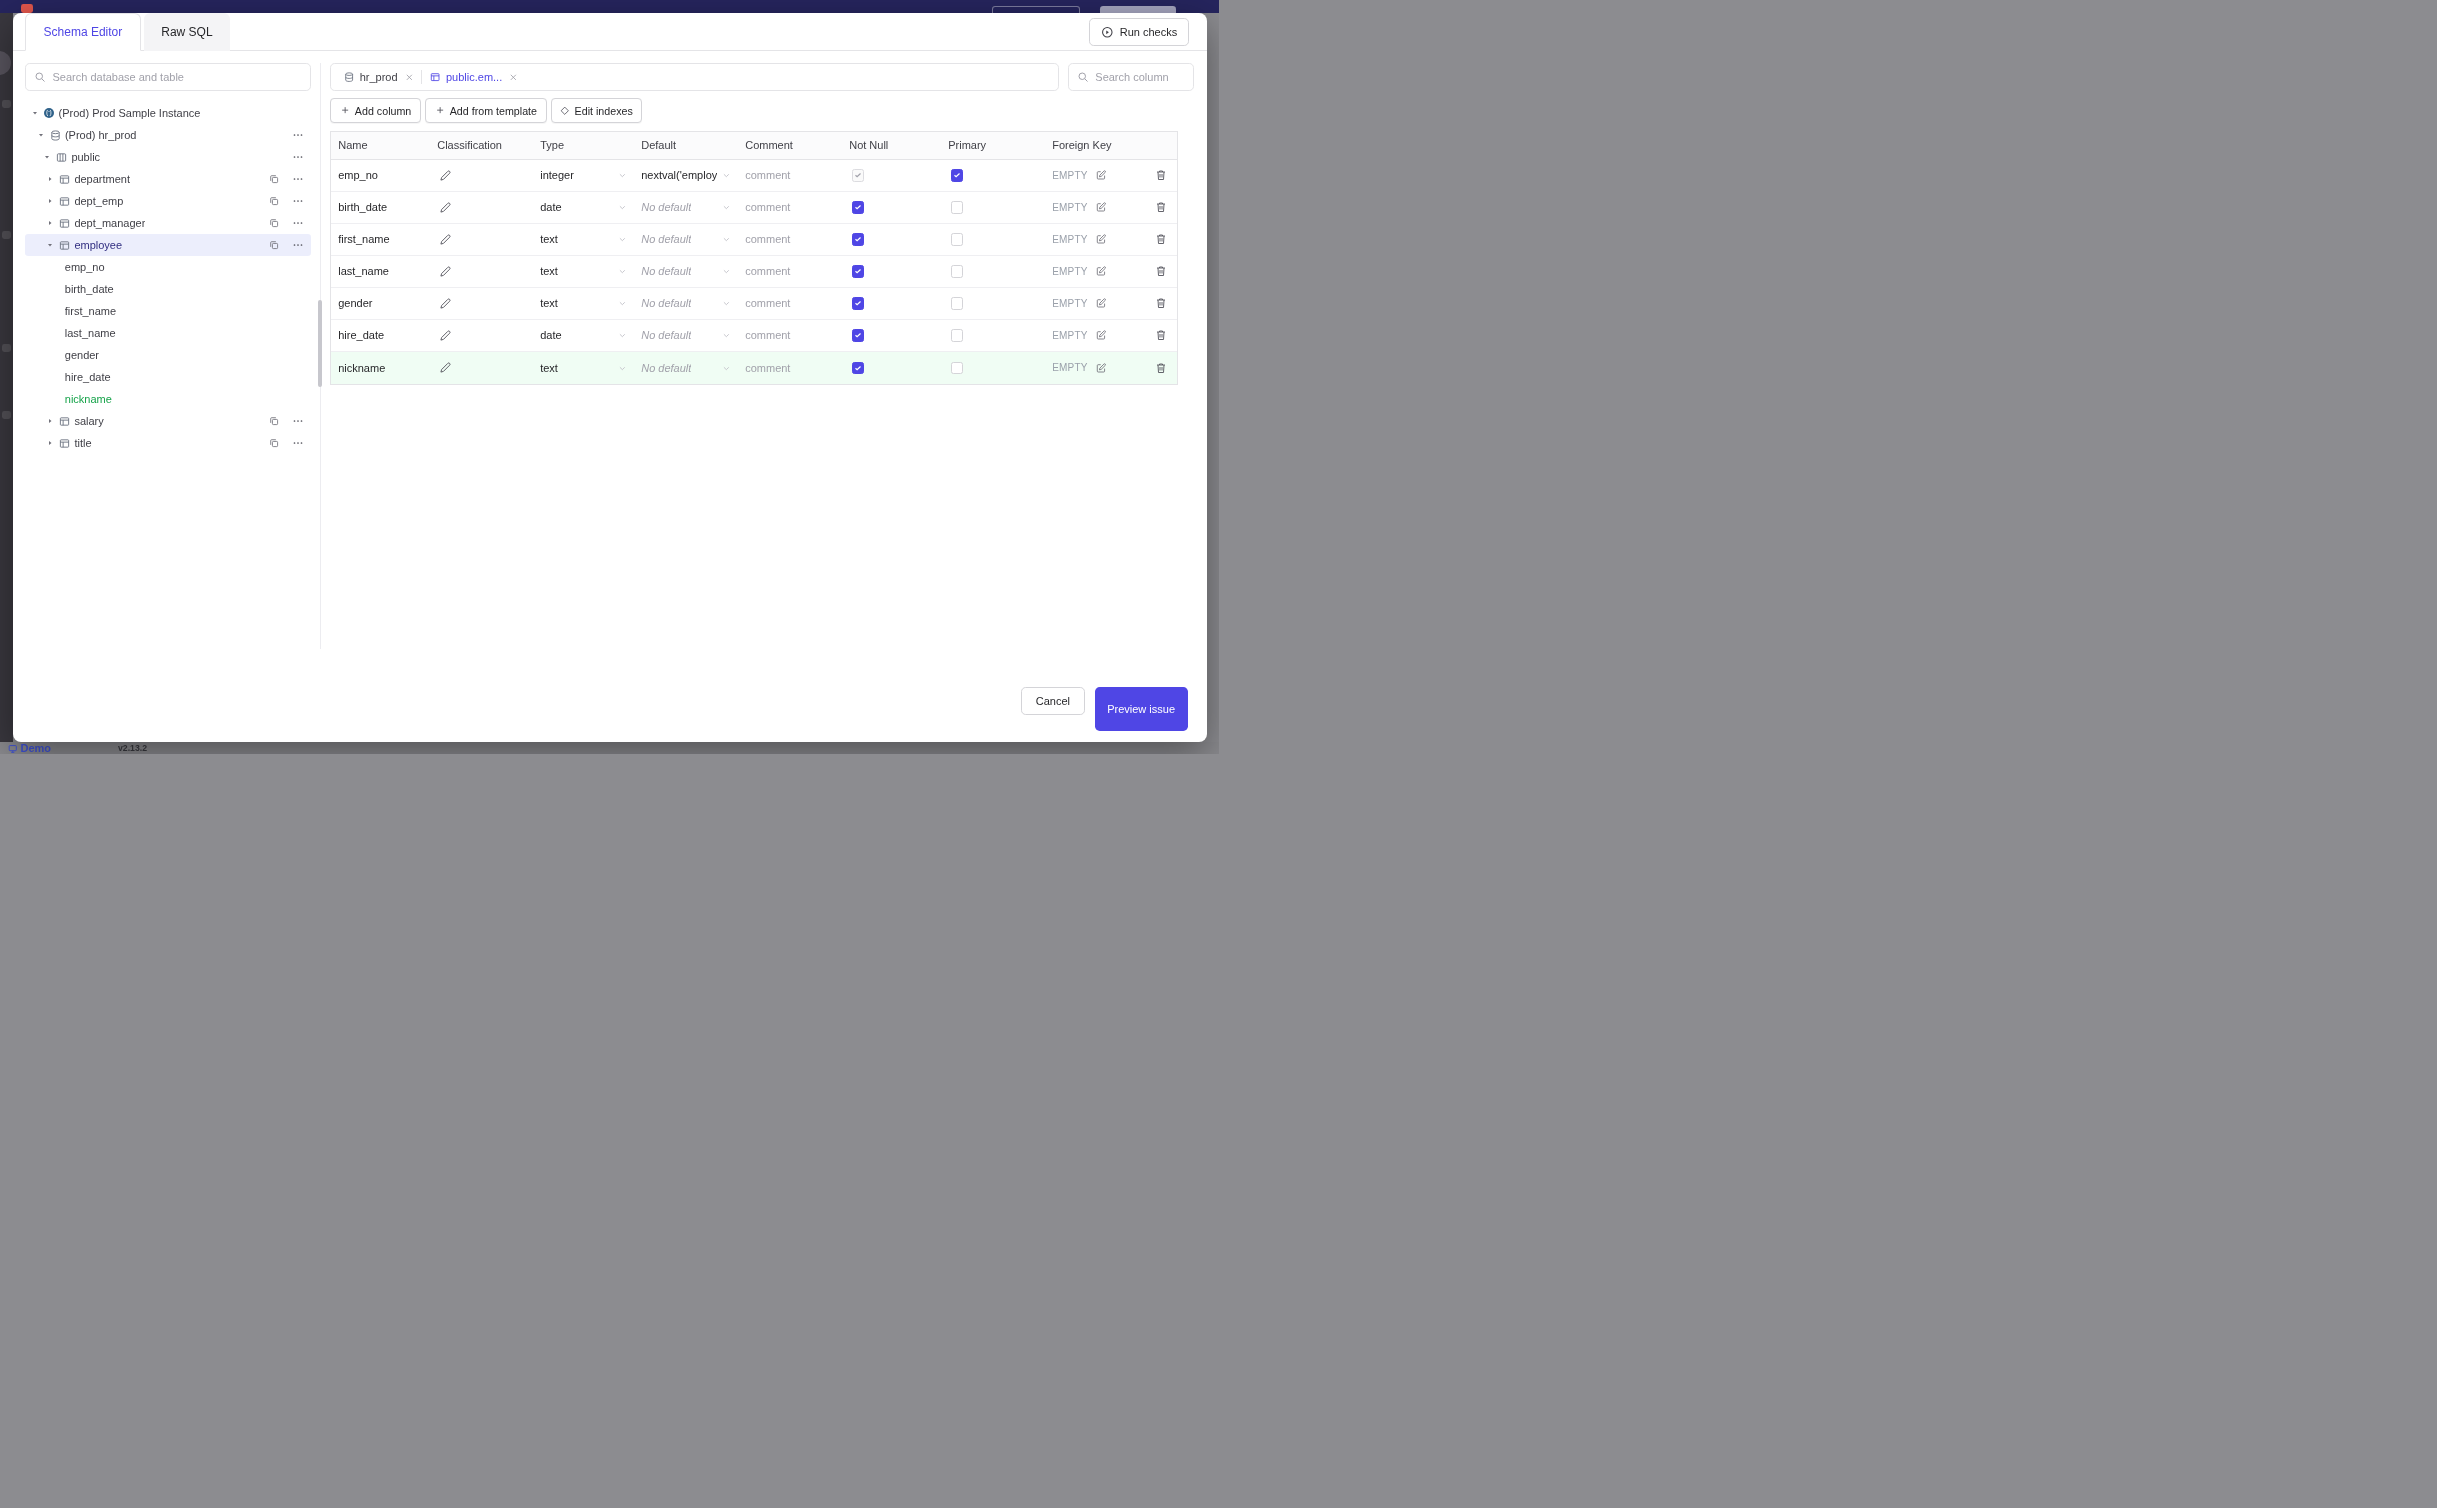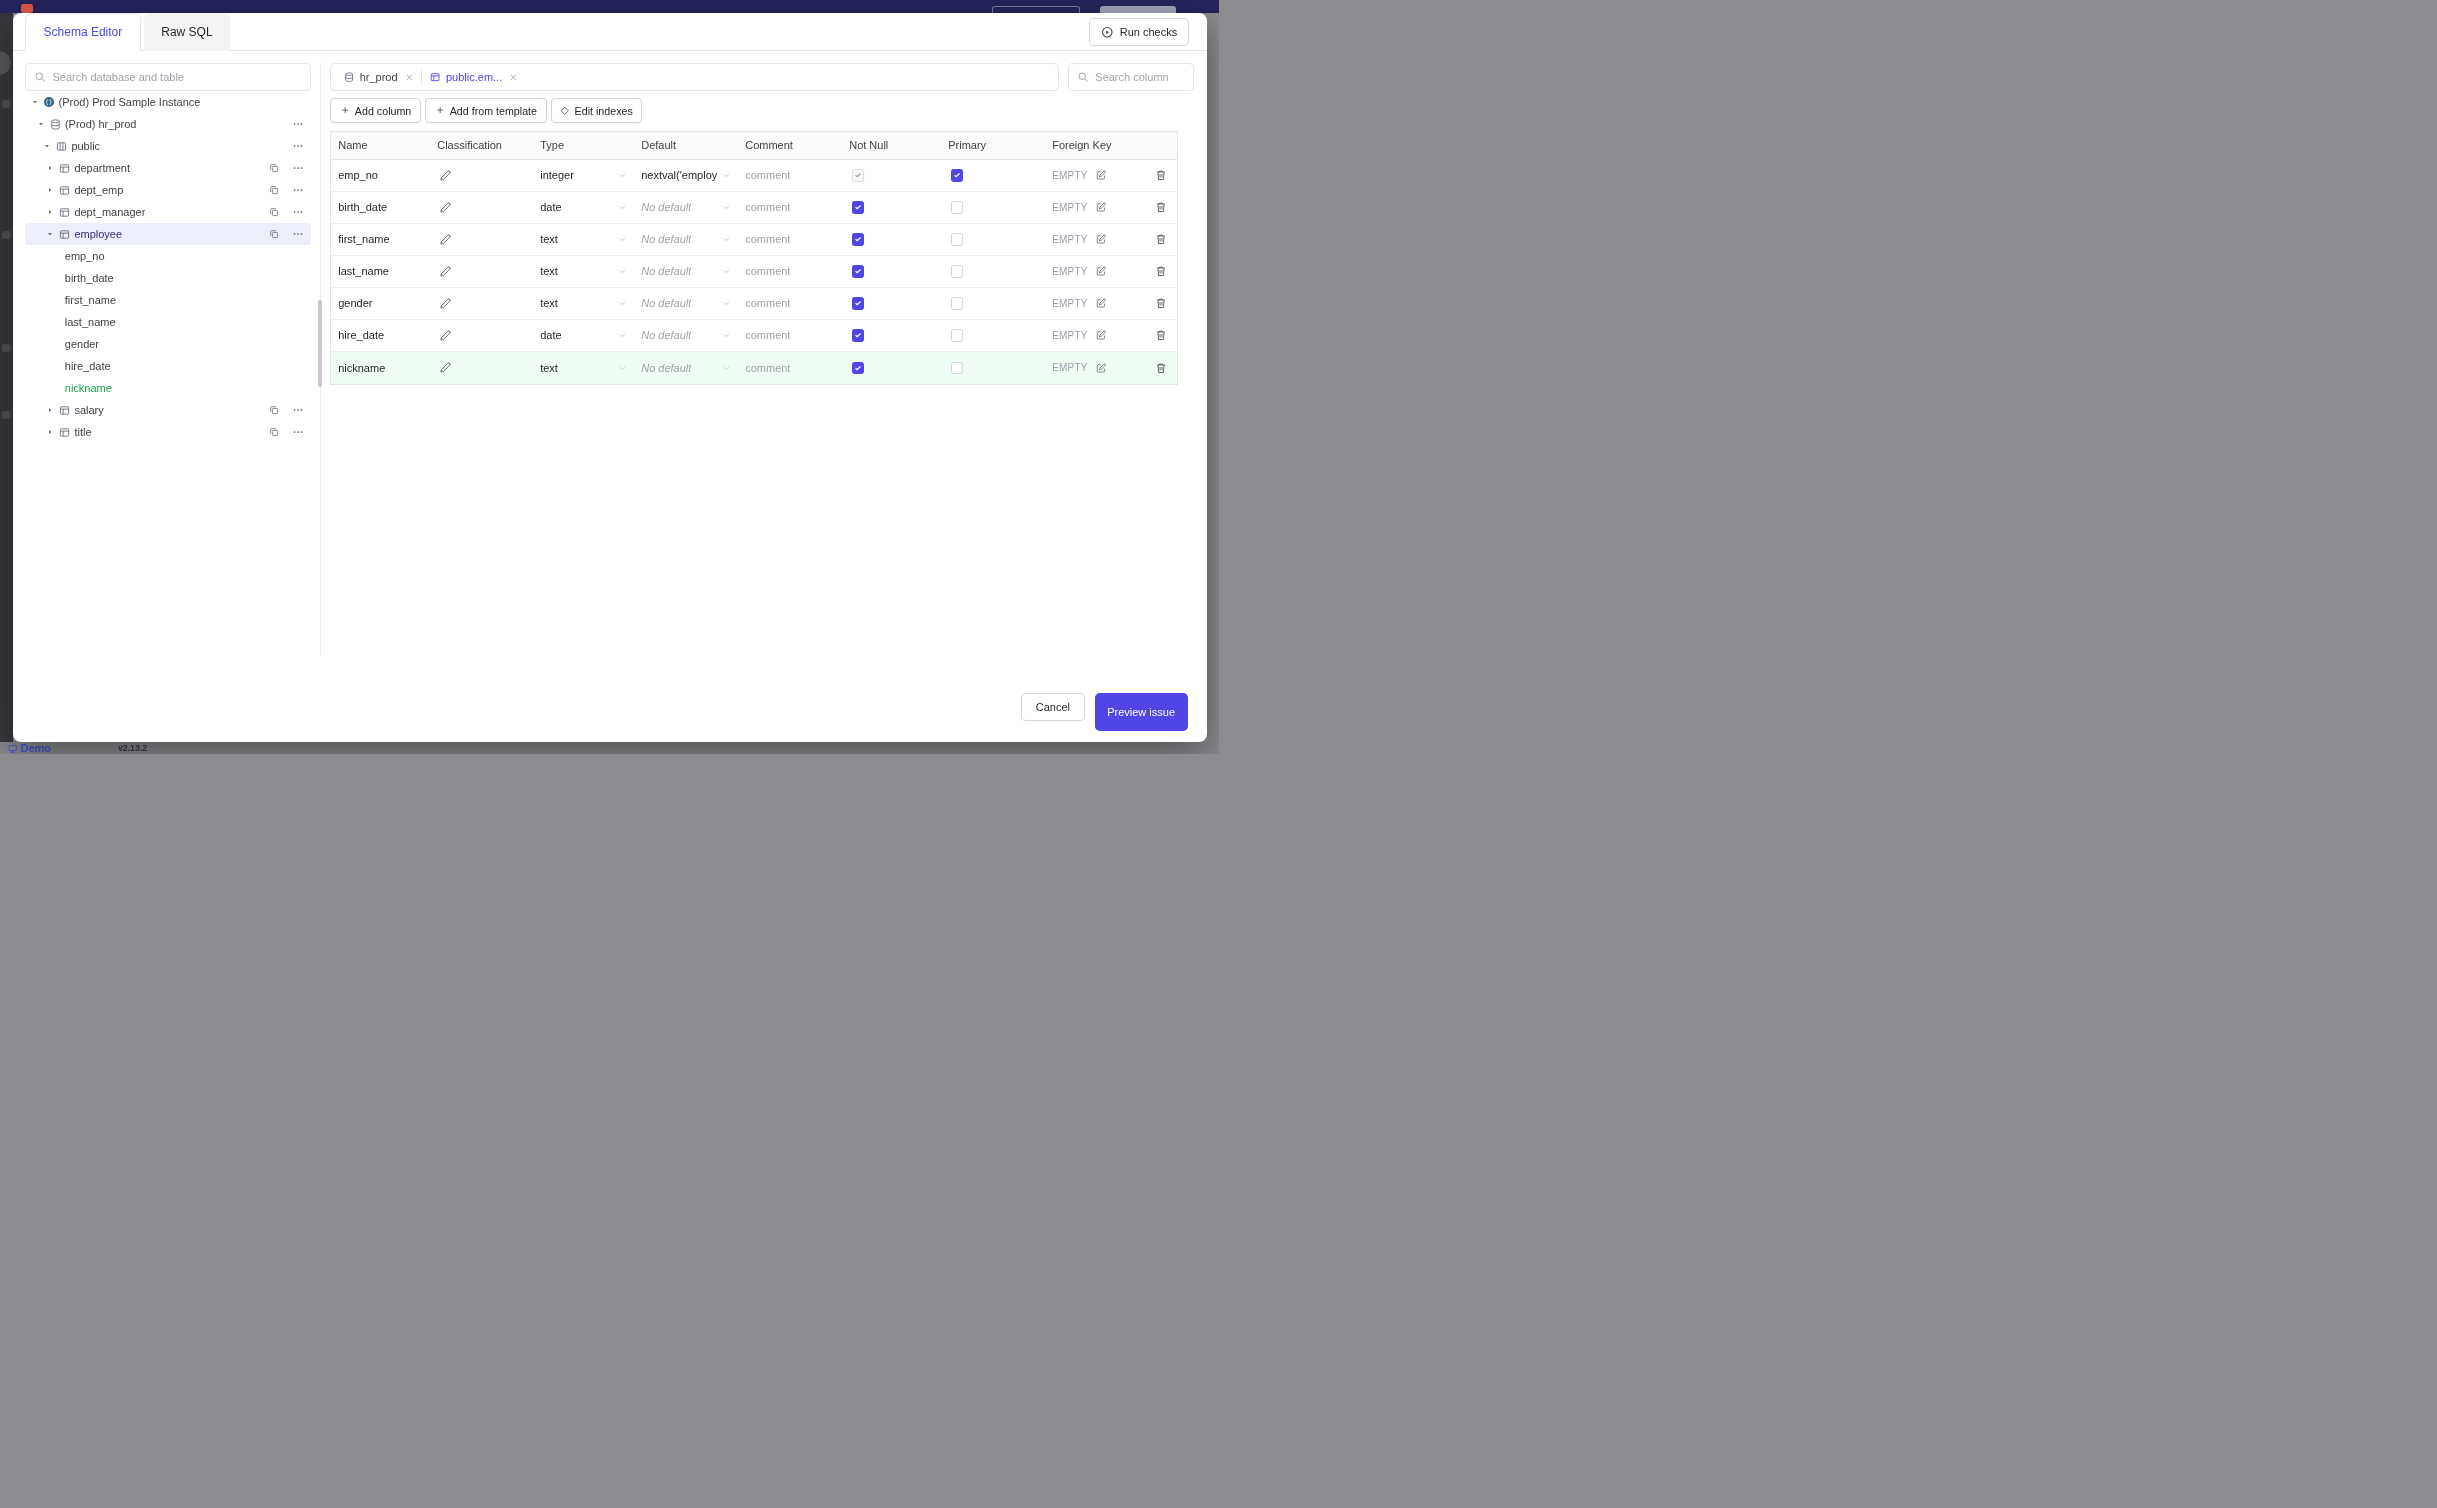--- a/index.html
+++ b/index.html
@@ -62,21 +62,21 @@
   .search-box {
     display: flex; align-items: center; gap: 6.3px; height: 28px;
     border: 0.8px solid #e4e4e7; border-radius: 4.7px; padding: 0 8px; background: #fff;
   }
   .search-box input {
     border: none; outline: none; flex: 1; min-width: 0;
     font-size: 11px; color: #27272a; font-family: inherit; background: transparent;
   }
   .search-box input::placeholder { color: #a1a1aa; }
 
-  .tree { font-size: 11px; color: #3f3f46; flex: 1; overflow: hidden; }
+  .tree { margin-top: 11px; font-size: 11px; color: #3f3f46; flex: 1; overflow: hidden; }
   .titem { display: flex; align-items: center; height: 22px; border-radius: 3.2px; padding-right: 4.7px; cursor: pointer; }
   .titem .caret { width: 12.6px; flex: none; display: flex; justify-content: center; }
   .titem .ticon { width: 16px; flex: none; display: flex; justify-content: center; color: #6b7280; }
   .titem .tlabel { margin-left: 1.6px; white-space: nowrap; overflow: hidden; }
   .titem .trail { margin-left: auto; display: flex; align-items: center; gap: 8px; padding-left: 4.7px; }
   .titem.lvl0 { padding-left: 3.2px; }
   .titem.lvl1 { padding-left: 9.5px; }
   .titem.lvl2 { padding-left: 16px; }
   .titem.lvl3 { padding-left: 19px; }
   .titem.lvl4 { padding-left: 38px; }
@@ -127,21 +127,21 @@
   .cb { width: 12.6px; height: 12.6px; border-radius: 2.4px; border: 0.8px solid #d4d4d8; background: #fff; display: flex; align-items: center; justify-content: center; cursor: pointer; }
   .cb.on { background: #4f46e5; border-color: #4f46e5; }
   .cb.on.dis { background: #fafafa; border-color: #dcdce0; cursor: default; }
   .cell-fk { display: flex; align-items: center; gap: 5.5px; padding-left: 7px; }
   .fk-text { font-size: 10px; font-weight: 500; color: #9aa0aa; letter-spacing: 0.2px; text-align: right; }
   .cell-act { display: flex; justify-content: center; }
 
   
   .m-footer { margin-top: auto; display: flex; justify-content: flex-end; gap: 9.5px; padding: 11px 19px; }
   .btn-sec { height: 28px; padding: 0 14px; border: 0.8px solid #d4d4d8; border-radius: 4.7px; background: #fff; font-size: 11px; color: #27272a; font-family: inherit; cursor: pointer; }
-  .btn-pri { height: 38px; padding: 0 12.6px; border: none; border-radius: 4.7px; background: #4f46e5; color: #fff; font-size: 11px; font-family: inherit; cursor: pointer; }
+  .btn-pri { height: 44px; padding: 0 12.6px; border: none; border-radius: 4.7px; background: #4f46e5; color: #fff; font-size: 11px; font-family: inherit; cursor: pointer; }
 </style>
 </head>
 <body>
 
 <div class="bd-top">
   <div class="bd-logo"></div>
   <div class="bd-btn outline"></div>
   <div class="bd-btn fill"></div>
 </div>
 <div class="bd-left">

